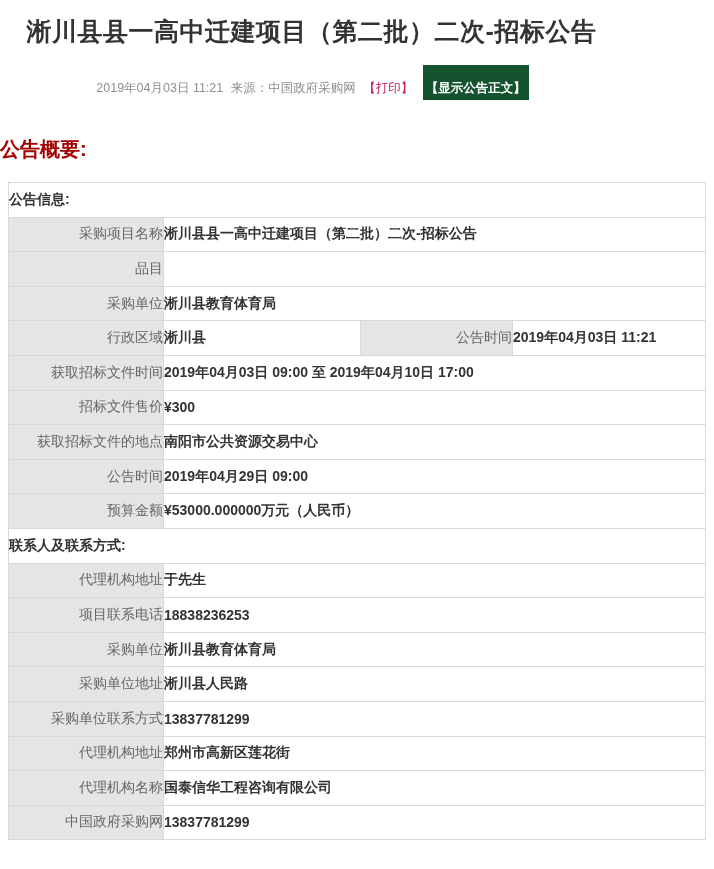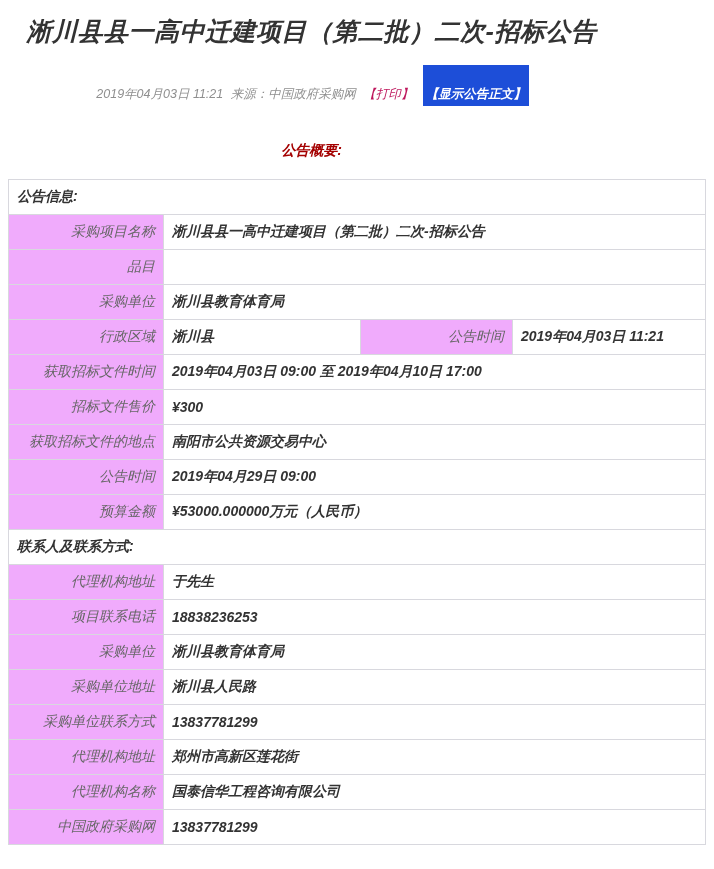--- a/index.html
+++ b/index.html
@@ -2,21 +2,21 @@
 <html><head>
 <meta charset="utf-8">
 <style>
   html, body { margin: 0; padding: 0; background: #ffffff; }
   body {
     width: 714px;
     font-family: "Liberation Sans", "DejaVu Sans", sans-serif;
     color: #333333;
     -webkit-font-smoothing: antialiased;
   }
-  .page { width: 623px; font-style: italic; }
+  .page { width: 623px; }
   .title {
     margin: 14px 8px 0 8px;
     text-align: center;
     font-size: 25px;
     line-height: 34px;
     font-weight: bold;
     color: #333333;
     letter-spacing: 0.5px;
   }
   .meta {
@@ -28,58 +28,57 @@
   }
   .meta span { margin: 0 2px; }
   .print-btn {
     color: #be185d;
     text-decoration: none;
     cursor: pointer;
     margin: 16px 2px;
   }
   .fulltext-btn {
     display: inline-block;
-    background: #1d4ed8;
+    background: #14532d;
     color: #ffffff;
     font-weight: bold;
-    padding: 20px 3px 3px 3px;
+    padding: 14px 3px 3px 3px;
     margin-left: 4px;
     cursor: pointer;
     text-decoration: none;
   }
   .summary-heading {
     margin-top: 36px;
-    text-align: center;
-    font-size: 14px;
+    font-size: 20px;
     font-weight: bold;
     color: #a40000;
   }
   table.info-table {
     width: 698px;
     margin: 19px 8px 0 8px;
     border-collapse: collapse;
     table-layout: fixed;
   }
   table.info-table td {
     border: 1px solid #d8d8de;
     height: 34.6px;
     box-sizing: border-box;
     font-size: 14px;
-    padding: 8px;
+    padding: 0;
     vertical-align: middle;
   }
   td.section-cell {
     font-weight: bold;
     color: #333333;
     padding-left: 10px;
     background: #ffffff;
     font-size: 14.5px;
   }
   td.lbl {
-    background: #f0abfc;
+    background: #e5e5e5;
     color: #666666;
     text-align: right;
     padding-right: 8px;
     font-size: 13.5px;
     font-weight: normal;
   }
   td.val {
     color: #333333;
     font-weight: bold;
     padding-left: 10px;

